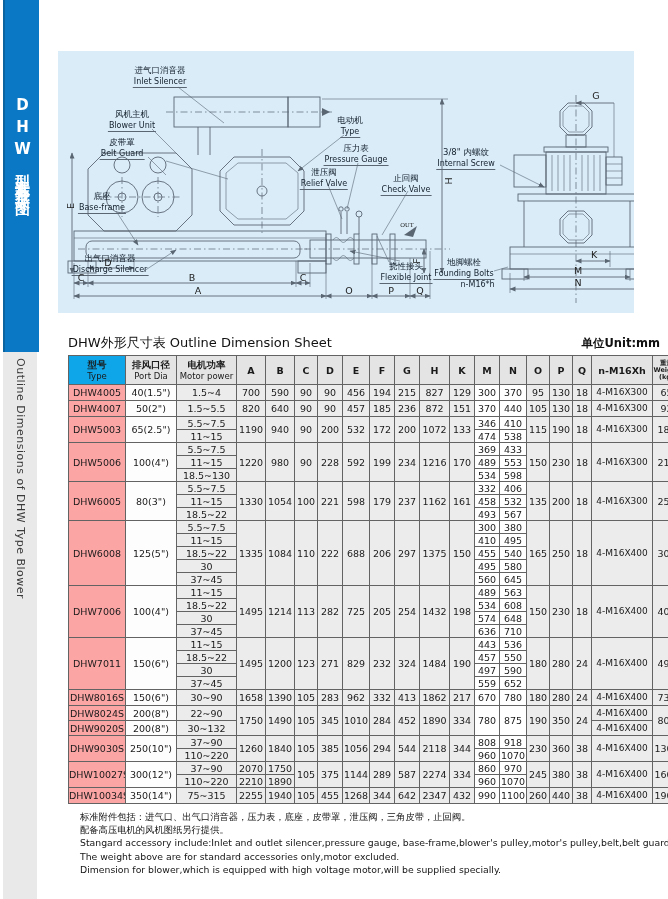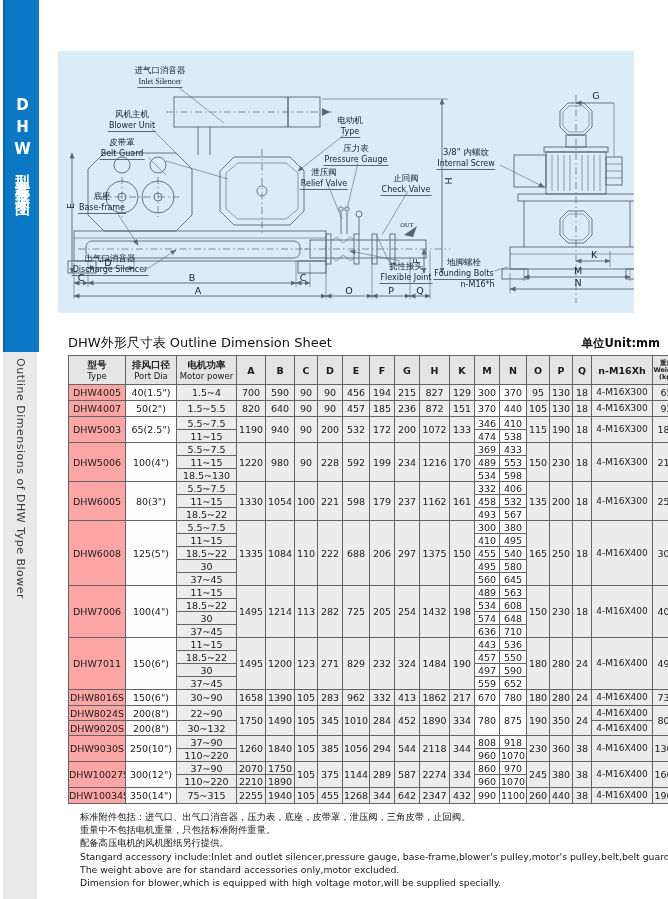--- a/index.html
+++ b/index.html
@@ -29,21 +29,21 @@
              justify-content:space-between;align-items:baseline;}
   .tbl-title{font-size:13px;font-weight:normal;color:#111;}
   .tbl-unit{font-size:11.5px;font-weight:bold;color:#111;}
   
   .dim-table{position:absolute;left:10px;top:355px;width:592px;border-collapse:collapse;
              table-layout:fixed;font-size:9.5px;}
   .dim-table th,.dim-table td{border:1px solid #636363;text-align:center;vertical-align:middle;
              padding:0;line-height:11px;overflow:hidden;}
   .dim-table th{height:28px;background:#e4e4e4;font-weight:600;font-size:9.5px;}
   .dim-table th .sub{font-weight:400;font-size:8.5px;}
-  .dim-table th.h-type{background:#e5e5e5;}
+  .dim-table th.h-type{background:#0ea5e9;}
   .dim-table th.h-wt{font-size:6.5px;line-height:7px;font-weight:600;}
   td.c-type{background:#fca5a5;}
   td.c-port{background:#fdfdfd;}
   td.c-motor{background:#ececec;}
   td.c-num{background:#ececec;}
   td.c-mn{background:#ffffff;}
   td.c-bolt{background:#ececec;font-size:9px;}
   td.c-wt{background:#ececec;}
   
   .notes{position:absolute;left:22px;top:810px;width:578px;font-size:9.3px;line-height:13.2px;color:#151515;}
@@ -199,21 +199,21 @@
       <line class="thin" x1="286" y1="84" x2="240" y2="120" marker-end="url(#a)"></line>
       <line class="thin" x1="300" y1="112" x2="289" y2="158"></line>
       <line class="thin" x1="270" y1="134" x2="284" y2="168"></line>
       <line class="thin" x1="350" y1="140" x2="324" y2="184"></line>
       <line class="thin" x1="342" y1="210" x2="292" y2="200" marker-end="url(#a)"></line>
       <line class="thin" x1="442" y1="114" x2="486" y2="136" marker-end="url(#a)"></line>
       <line class="thin" x1="436" y1="220" x2="450" y2="216"></line>
     </svg>
 
     <div id="labels-layer">
-        <div class="dlabel" style="left: 102px; top: 14px; font-family: Liberation Serif, serif;"><div class="cn">进气口消音器</div><span class="en">Inlet Silencer</span></div>
+        <div class="dlabel" style="left: 102px; top: 14px;"><div class="cn">进气口消音器</div><span class="en">Inlet Silencer</span></div>
         <div class="dlabel" style="left: 74px; top: 58px;"><div class="cn">风机主机</div><span class="en">Blower Unit</span></div>
         <div class="dlabel" style="left: 64px; top: 86px;"><div class="cn">皮带罩</div><span class="en">Belt Guard</span></div>
         <div class="dlabel" style="left: 44px; top: 140px;"><div class="cn">底座</div><span class="en">Base-frame</span></div>
         <div class="dlabel" style="left: 52px; top: 202px;"><div class="cn">出气口消音器</div><span class="en">Discharge Silencer</span></div>
         <div class="dlabel" style="left: 292px; top: 64px;"><div class="cn">电动机</div><span class="en">Type</span></div>
         <div class="dlabel" style="left: 298px; top: 92px;"><div class="cn">压力表</div><span class="en">Pressure Gauge</span></div>
         <div class="dlabel" style="left: 266px; top: 116px;"><div class="cn">泄压阀</div><span class="en">Relief Valve</span></div>
         <div class="dlabel" style="left: 348px; top: 122px;"><div class="cn">止回阀</div><span class="en">Check Valve</span></div>
         <div class="dlabel" style="left: 348px; top: 210px;"><div class="cn">挠性接头</div><span class="en">Flexible Joint</span></div>
         <div class="dlabel" style="left: 408px; top: 96px;"><div class="cn">3/8" 内螺纹</div><span class="en">Internal Screw</span></div>
@@ -652,19 +652,18 @@
           <td class="c-num">440</td>
           <td class="c-num">38</td>
           <td class="c-bolt">4-M16X400</td>
           <td class="c-wt">1900</td>
         </tr>
       </tbody>
   </table>
 
   <div class="notes" id="notes">
       <div>标准附件包括：进气口、出气口消音器，压力表，底座，皮带罩，泄压阀，三角皮带，止回阀。</div>
-      <div>重量中不包括电机重量，只包括标准附件重量。</div>
       <div>配备高压电机的风机图纸另行提供。</div>
       <div>Stangard accessory include:Inlet and outlet silencer,pressure gauge, base-frame,blower's pulley,motor's pulley,belt,belt guard,relief valve,check valve.</div>
       <div>The weight above are for standard accessories only,motor excluded.</div>
       <div>Dimension for blower,which is equipped with high voltage motor,will be supplied specially.</div>
     </div>
 </div>
 
 </body></html>

